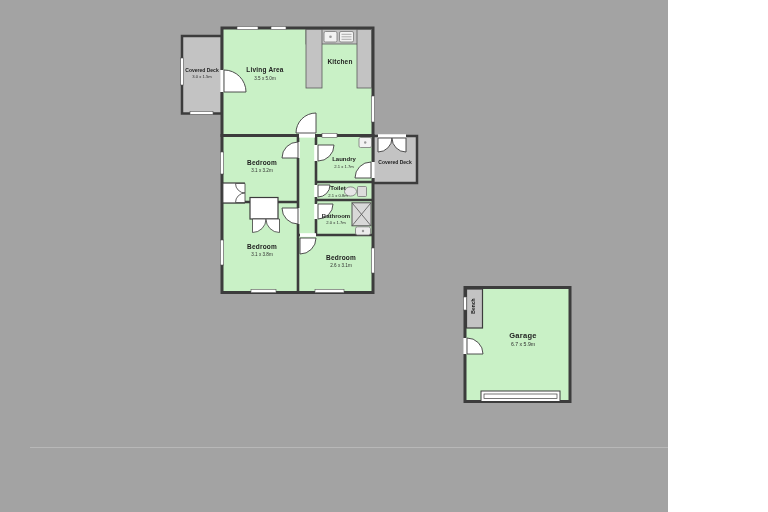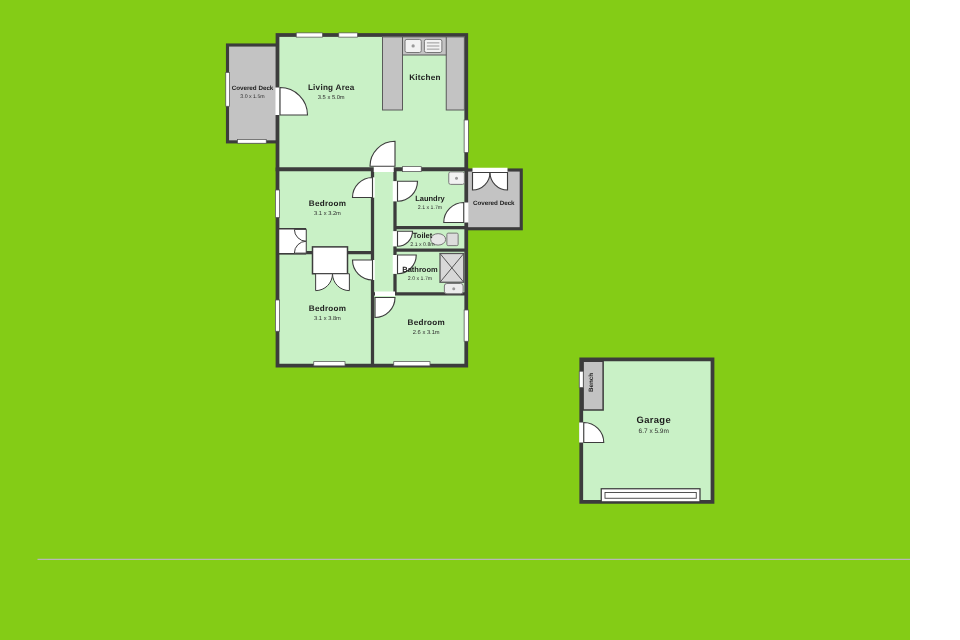--- a/index.html
+++ b/index.html
@@ -1,16 +1,16 @@
 <!DOCTYPE html>
 <html><head>
 <meta charset="utf-8">
 <style>
   html,body{margin:0;padding:0;background:#ffffff;}
-  .canvas{position:relative;width:728px;height:512px;background:#84cc16;overflow:hidden;
+  .canvas{position:relative;width:668px;height:512px;background:#a3a3a3;overflow:hidden;
           font-family:"Liberation Sans",sans-serif;}
   svg text{fill:#1d1d1d;}
   .room-label{font-weight:bold;font-size:6.5px;text-anchor:middle;letter-spacing:.2px;}
   .room-label-md{font-weight:bold;font-size:6px;text-anchor:middle;}
   .room-label-sm{font-weight:bold;font-size:5px;text-anchor:middle;}
   .room-label-lg{font-weight:bold;font-size:7.5px;text-anchor:middle;letter-spacing:.3px;}
   .room-dims{font-size:4.6px;text-anchor:middle;fill:#2e2e2e;}
   .room-dims-sm{font-size:4.2px;text-anchor:middle;fill:#2e2e2e;}
   .room-dims-lg{font-size:5.2px;text-anchor:middle;fill:#2e2e2e;}
   .footer-line{position:absolute;top:447px;left:30px;width:706px;border-top:1px solid #b8b8b8;}

